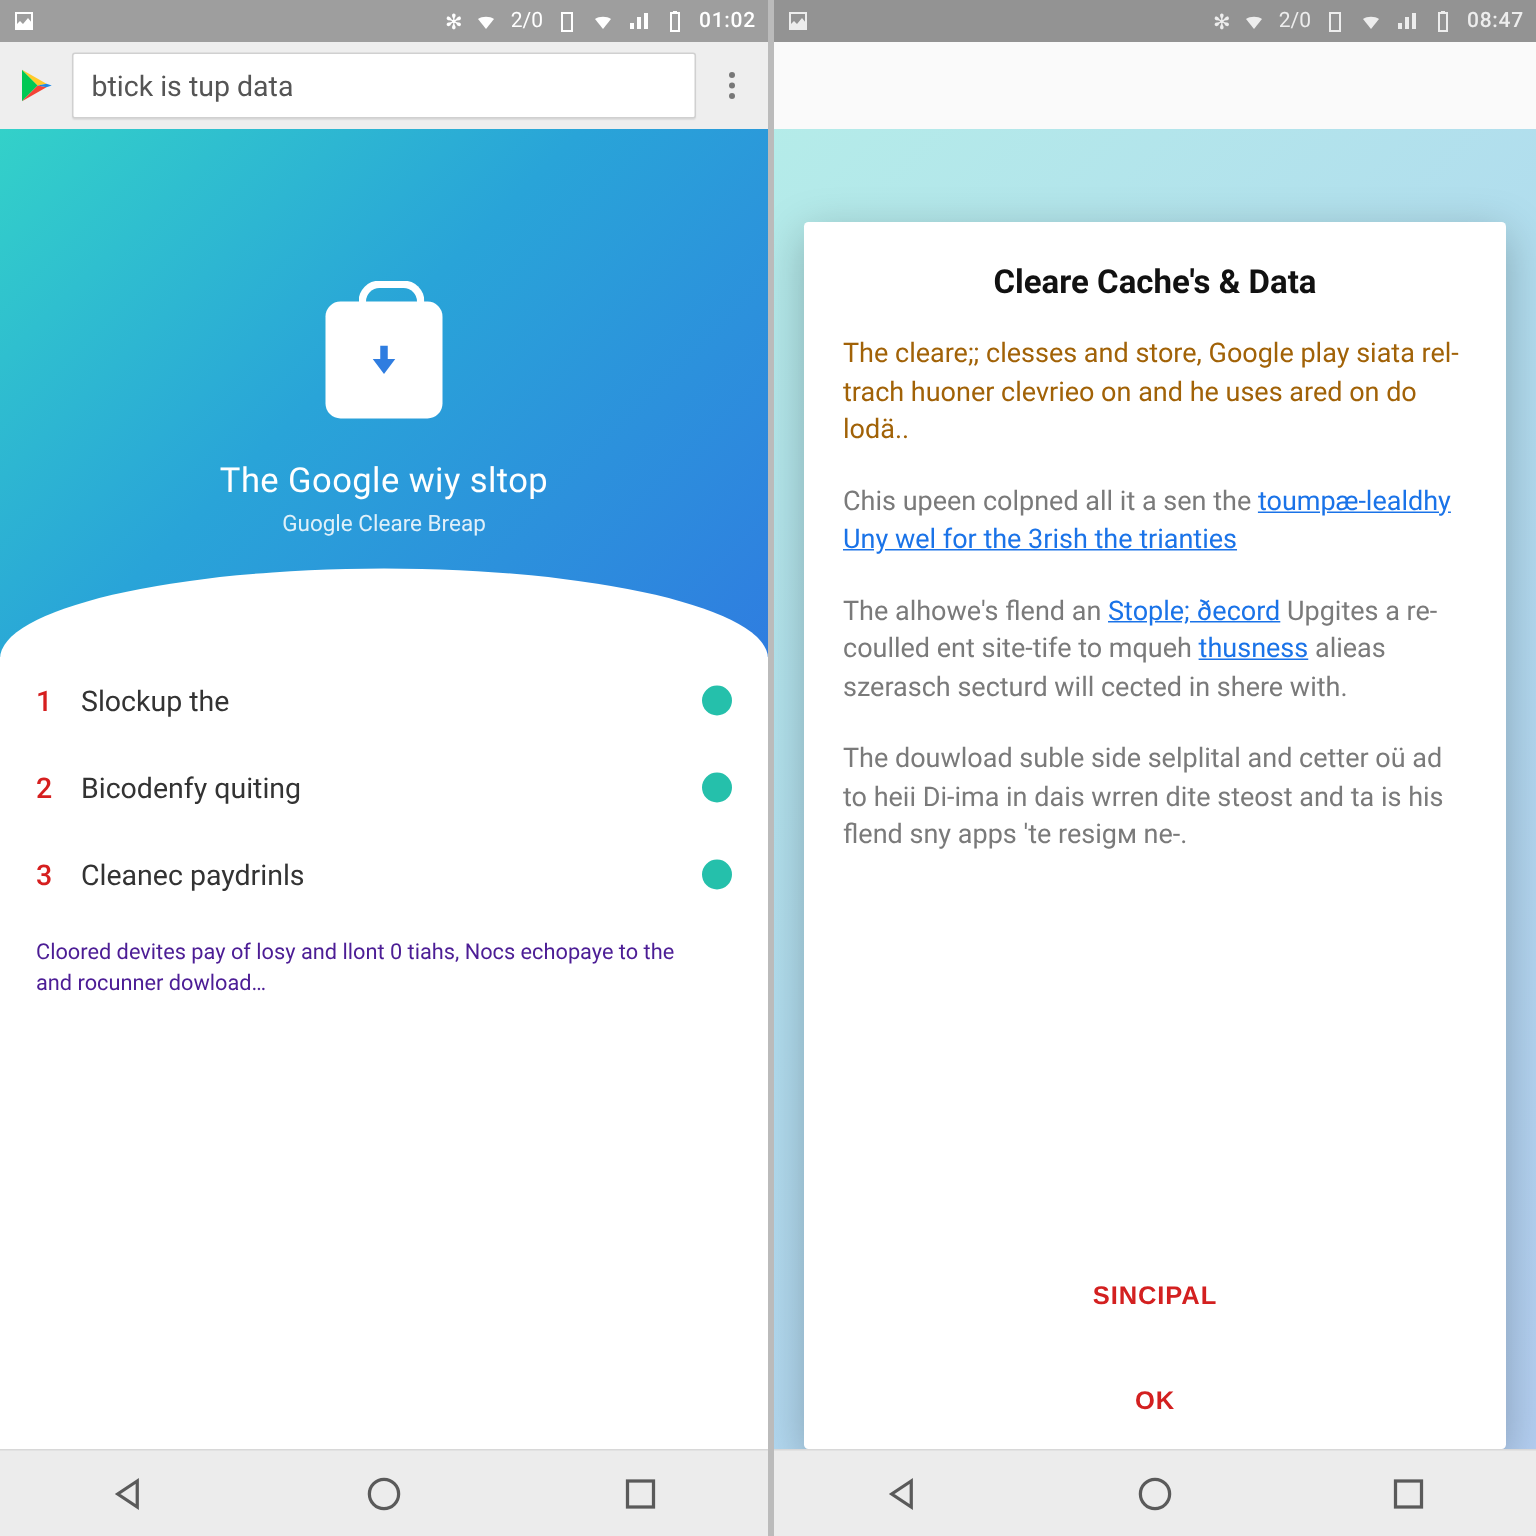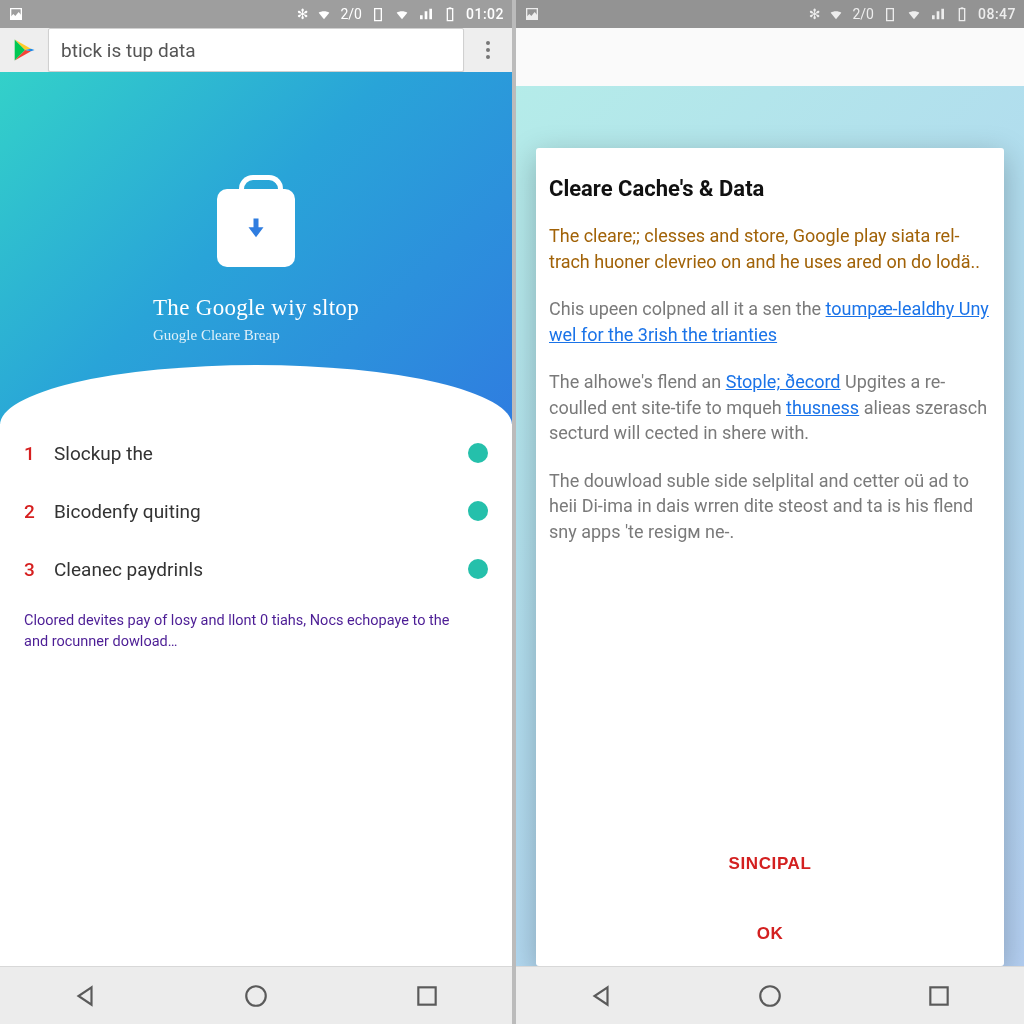--- a/index.html
+++ b/index.html
@@ -6,46 +6,46 @@
   html, body { width: 1024px; height: 1024px; font-family: Roboto, "Helvetica Neue", Arial, sans-serif; background:#ccc; }
   .split { display:flex; width:1024px; height:1024px; }
   .phone { width:512px; height:1024px; background:#fafafa; position:relative; display:flex; flex-direction:column; overflow:hidden; }
   .phone + .phone { border-left:4px solid #bbb; }
   
   .statusbar { height:28px; background:#9e9e9e; color:#fff; display:flex; align-items:center; justify-content:flex-end; padding:0 8px; font-size:14px; gap:8px; }
   .statusbar .left { margin-right:auto; display:flex; gap:6px; }
   .statusbar svg { width:16px; height:16px; fill:#fff; }
   .statusbar .clock { font-weight:500; letter-spacing:0.5px; }
   
-  .toolbar { height:44px; background:#eeeeee; display:flex; align-items:center; padding:7px 10px; gap:10px; }
+  .toolbar { height:58px; background:#eeeeee; display:flex; align-items:center; padding:7px 10px; gap:10px; }
   .play-logo { width:28px; height:28px; }
   .searchbox { flex:1; height:44px; background:#fff; border:1px solid #d0d0d0; border-radius:2px; display:flex; align-items:center; padding:0 12px; font-size:19px; color:#555; box-shadow:0 1px 1px rgba(0,0,0,0.08); }
   .kebab { width:28px; display:flex; flex-direction:column; align-items:center; justify-content:center; gap:3px; cursor:pointer; }
   .kebab span { width:4px; height:4px; background:#777; border-radius:50%; }
   
   .hero { height:352px; background:linear-gradient(135deg,#33d1c9 0%, #29a4d8 45%, #2f7de0 100%); display:flex; flex-direction:column; align-items:center; justify-content:flex-end; color:#fff; position:relative; }
   .hero::after { content:""; position:absolute; bottom:-1px; left:0; right:0; height:60px; background:#fff; border-top-left-radius:50% 60px; border-top-right-radius:50% 60px; }
-  .hero-inner { position:relative; z-index:1; text-align:left; margin-bottom:80px;font-family:Liberation Serif, serif; }
+  .hero-inner { position:relative; z-index:1; text-align:center; margin-bottom:80px; }
   .bag { width:78px; height:78px; background:#fff; border-radius:10px; margin:0 auto 28px; position:relative; }
   .bag::before { content:""; position:absolute; top:-14px; left:22px; width:34px; height:22px; border:5px solid #fff; border-bottom:none; border-radius:14px 14px 0 0; }
   .bag svg { position:absolute; top:20px; left:24px; width:30px; height:34px; fill:#2f7de0; }
   .hero h2 { font-size:23px; font-weight:400; letter-spacing:0.3px; }
   .hero .sub { font-size:15px; opacity:0.85; margin-top:6px; }
   
   .list { padding:0 24px; background:#fff; flex:1; }
   .item { display:flex; align-items:center; height:58px; font-size:19px; color:#333; }
   .item .num { width:30px; color:#d61f1f; font-weight:500; }
   .item .dot { width:20px; height:20px; background:#25c0ab; border-radius:50%; margin-left:auto; }
   .footnote { font-size:14.5px; color:#4c1d95; line-height:1.45; margin-top:12px; padding-right:20px; }
   
   .navbar { height:58px; background:#ececec; border-top:1px solid #d8d8d8; display:flex; align-items:center; justify-content:space-around; }
   .navbar .nbtn { width:40px; height:40px; display:flex; align-items:center; justify-content:center; }
   .navbar svg { width:26px; height:26px; fill:none; stroke:#5a5a5a; stroke-width:2; }
   .dimbg { position:absolute; top:86px; left:0; right:0; bottom:58px; background:linear-gradient(135deg,#33d1c9 0%, #29a4d8 45%, #2f7de0 100%); opacity:0.35; }
-  .dialog { position:absolute; top:148px; left:20px; right:20px; bottom:58px; background:#fff; border-radius:3px; box-shadow:0 8px 30px rgba(0,0,0,0.25); padding:28px 13px 14px; display:flex; flex-direction:column; }
+  .dialog { position:absolute; top:148px; left:20px; right:20px; bottom:58px; background:#fff; border-radius:3px; box-shadow:0 8px 30px rgba(0,0,0,0.25); padding:28px 26px 14px; display:flex; flex-direction:column;align-items:center; }
   .dialog h3 { font-size:22px; font-weight:700; color:#111; margin-bottom:22px; }
   .dialog p { font-size:18px; color:#a16207; line-height:1.42; margin-bottom:22px; }
   .dialog p.gray { color:#7a7a7a; }
   .dialog a { color:#1a73e8; text-decoration:underline; }
   .dialog .actions { margin-top:auto; display:flex; justify-content:flex-end; gap:34px; padding-top:6px;flex-direction:column; }
   .dialog .actions button { background:none; border:none; color:#d32020; font-size:17px; font-weight:700; letter-spacing:0.6px; cursor:pointer; padding:8px 6px; }
   .phone.right .toolbar, .phone.right .statusbar { filter:brightness(0.93); }
 </style>
 </head>
 <body>

